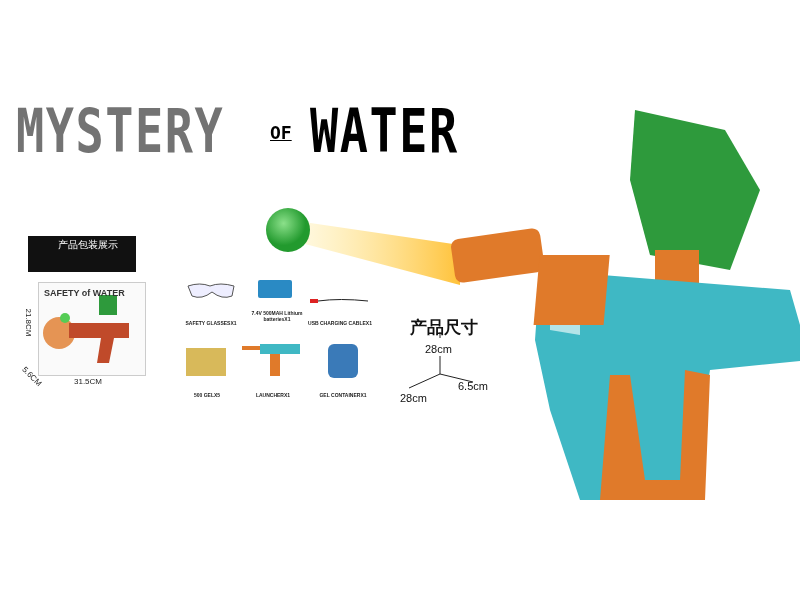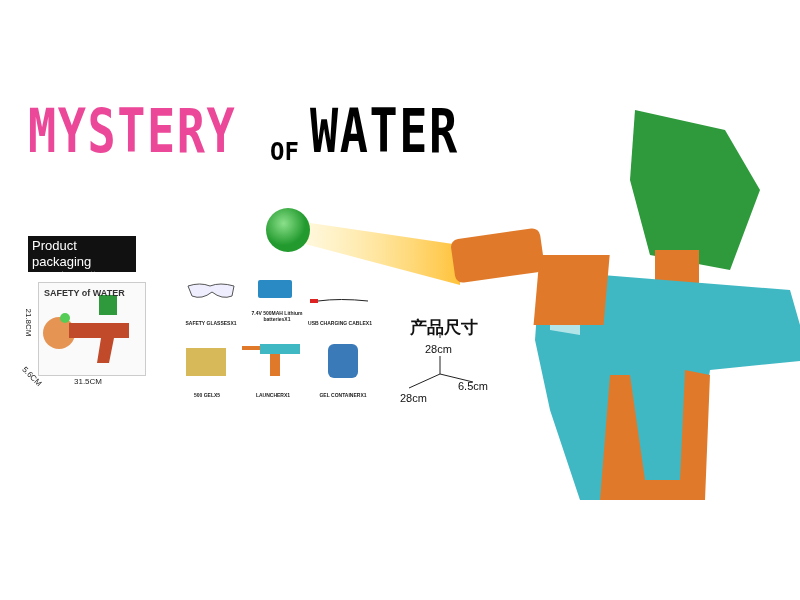--- a/index.html
+++ b/index.html
@@ -1,40 +1,39 @@
 <!DOCTYPE html>
 <html><head>
 <meta charset="utf-8">
 <style>
   html,body{margin:0;padding:0;background:#fff;}
   body{width:800px;height:600px;position:relative;overflow:hidden;font-family:"Liberation Sans",sans-serif;}
   .abs{position:absolute;}
-  .title{left:28px;top:96px;font-family:"DejaVu Sans Mono",monospace;color:#ec4899;white-space:nowrap;}
+  .title{left:16px;top:96px;font-family:"DejaVu Sans Mono",monospace;color:#737373;white-space:nowrap;}
   .title .big{font-size:60px;font-weight:bold;letter-spacing:2px;transform:scaleX(0.78);display:inline-block;transform-origin:left;}
   .pkg-label{left:28px;top:236px;width:108px;height:36px;background:#111;color:#fff;padding:2px 4px;box-sizing:border-box;}
   .pkg-label .en{font-size:13px;line-height:16px;}
   .pkg-label .cn{font-size:10px;line-height:14px;margin-left:26px;}
   .box{left:38px;top:282px;width:106px;height:92px;border:1px solid #ccc;background:#fafafa;}
   .box-title{left:44px;top:288px;font-size:9px;font-weight:bold;color:#333;}
   .dim{font-size:8px;color:#222;}
   .acc-label{font-size:5px;color:#222;text-align:center;width:70px;font-weight:bold;}
   .size-title{left:410px;top:316px;font-size:17px;font-weight:bold;color:#111;}
   .size-txt{font-size:11px;color:#111;}
 </style>
 </head>
 <body>
 
 <div class="abs title">
   <span class="big">MYSTERY</span>
 </div>
-<div class="abs" style="left:270px;top:138px;font-size:24px;font-weight:bold;font-family:'DejaVu Sans Mono',monospace;">OF</div>
+<div class="abs" style="left:270px;top:122px;font-size:18px;font-weight:bold;font-family:'DejaVu Sans Mono',monospace;text-decoration:underline;">OF</div>
 <div class="abs" style="left:310px;top:96px;font-family:'DejaVu Sans Mono',monospace;font-size:60px;font-weight:bold;letter-spacing:2px;transform:scaleX(0.78);transform-origin:left;">WATER</div>
 
 <div class="abs pkg-label">
-  <div class="en">Product packaging</div>
   <div class="cn">产品包装展示</div>
 </div>
 
 <div class="abs box">
   <svg width="106" height="92">
     <circle cx="20" cy="50" r="16" fill="#e07a2a" opacity="0.8"></circle>
     <rect x="60" y="12" width="18" height="20" fill="#2e9a3c"></rect>
     <path d="M30 40 L90 40 L90 55 L75 55 L70 80 L58 80 L62 55 L30 55Z" fill="#c04a2a"></path>
     <circle cx="26" cy="35" r="5" fill="#5c5"></circle>
   </svg>

